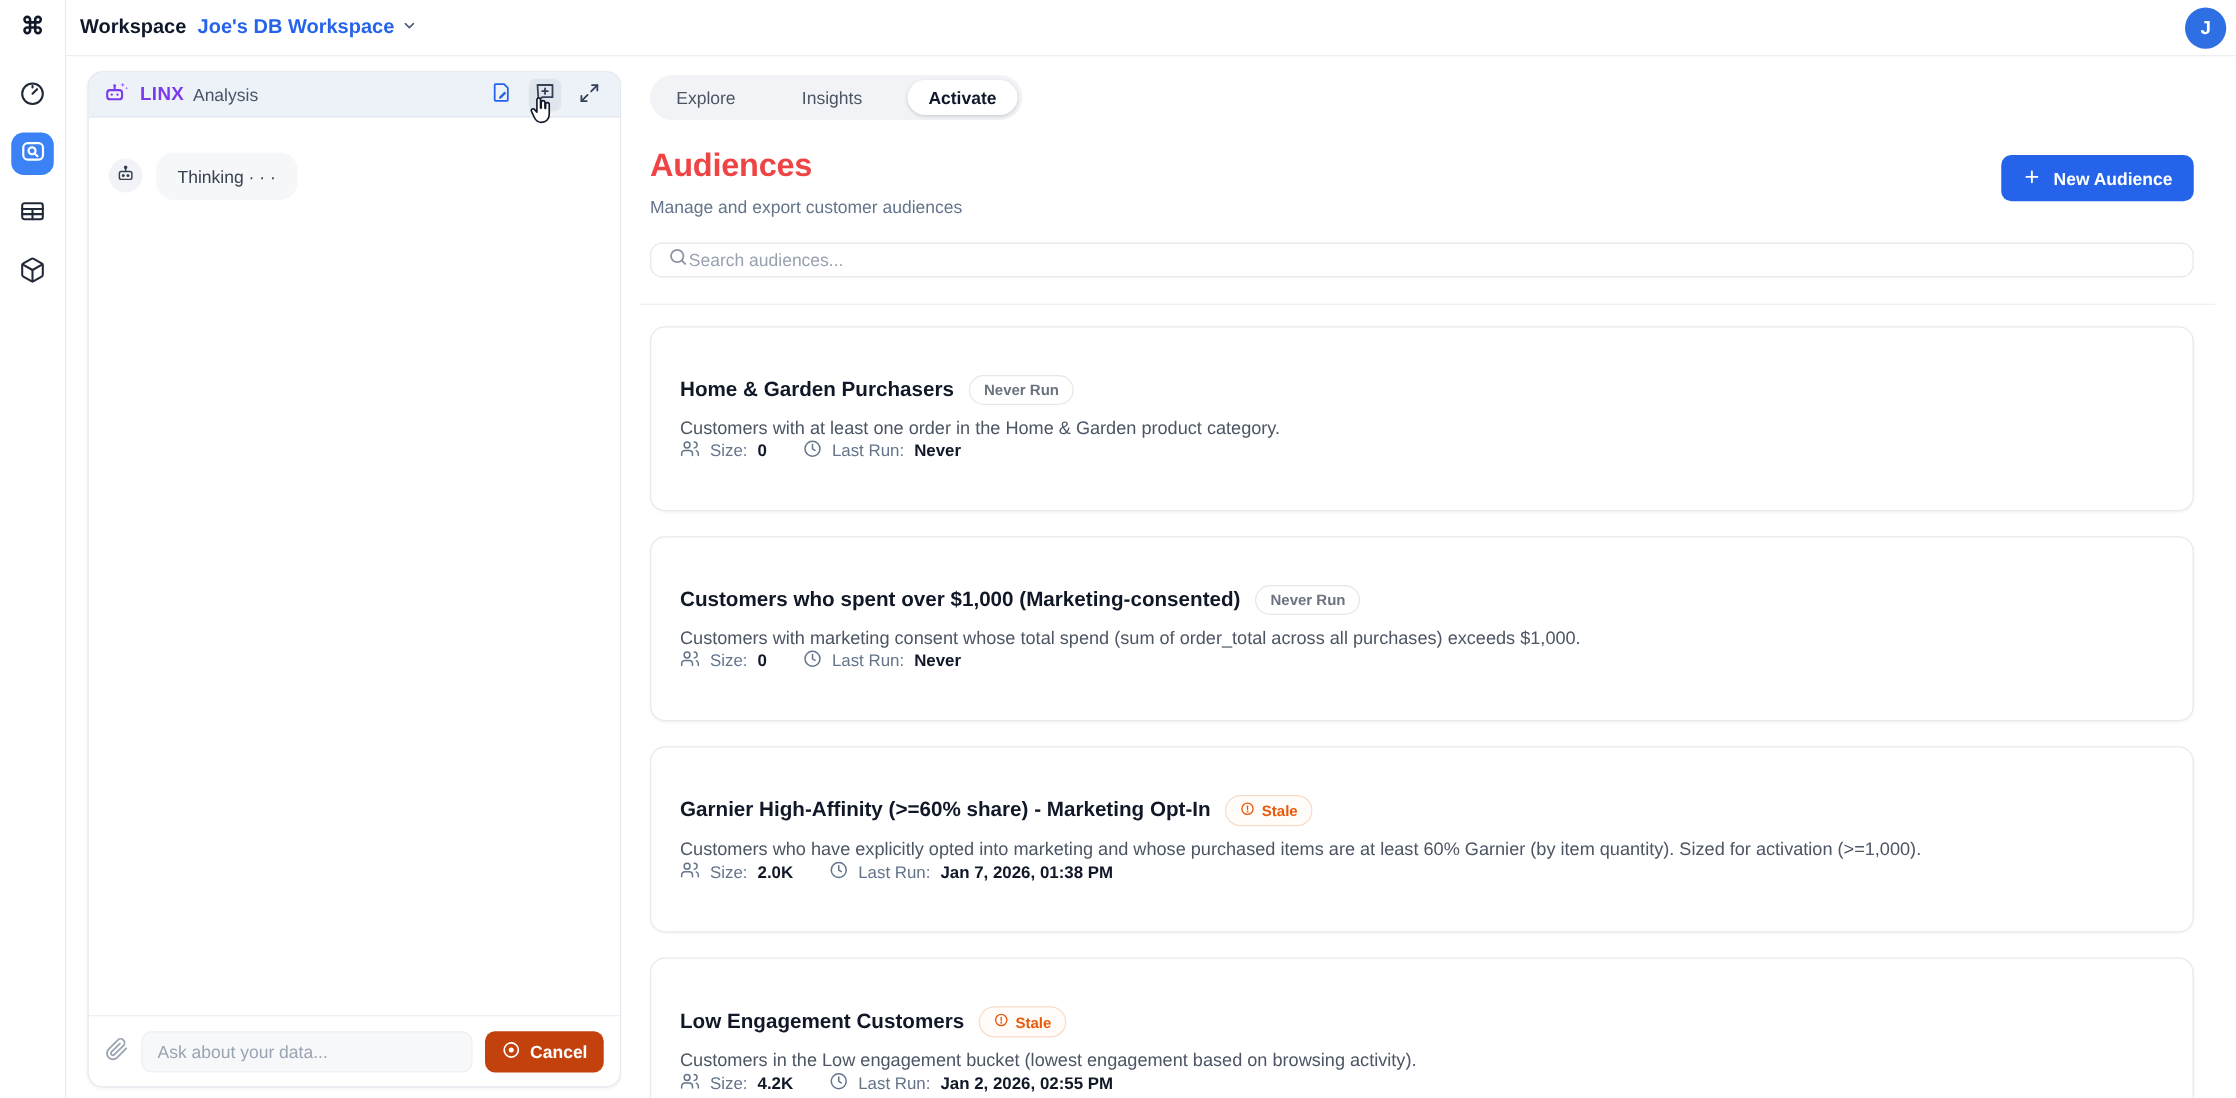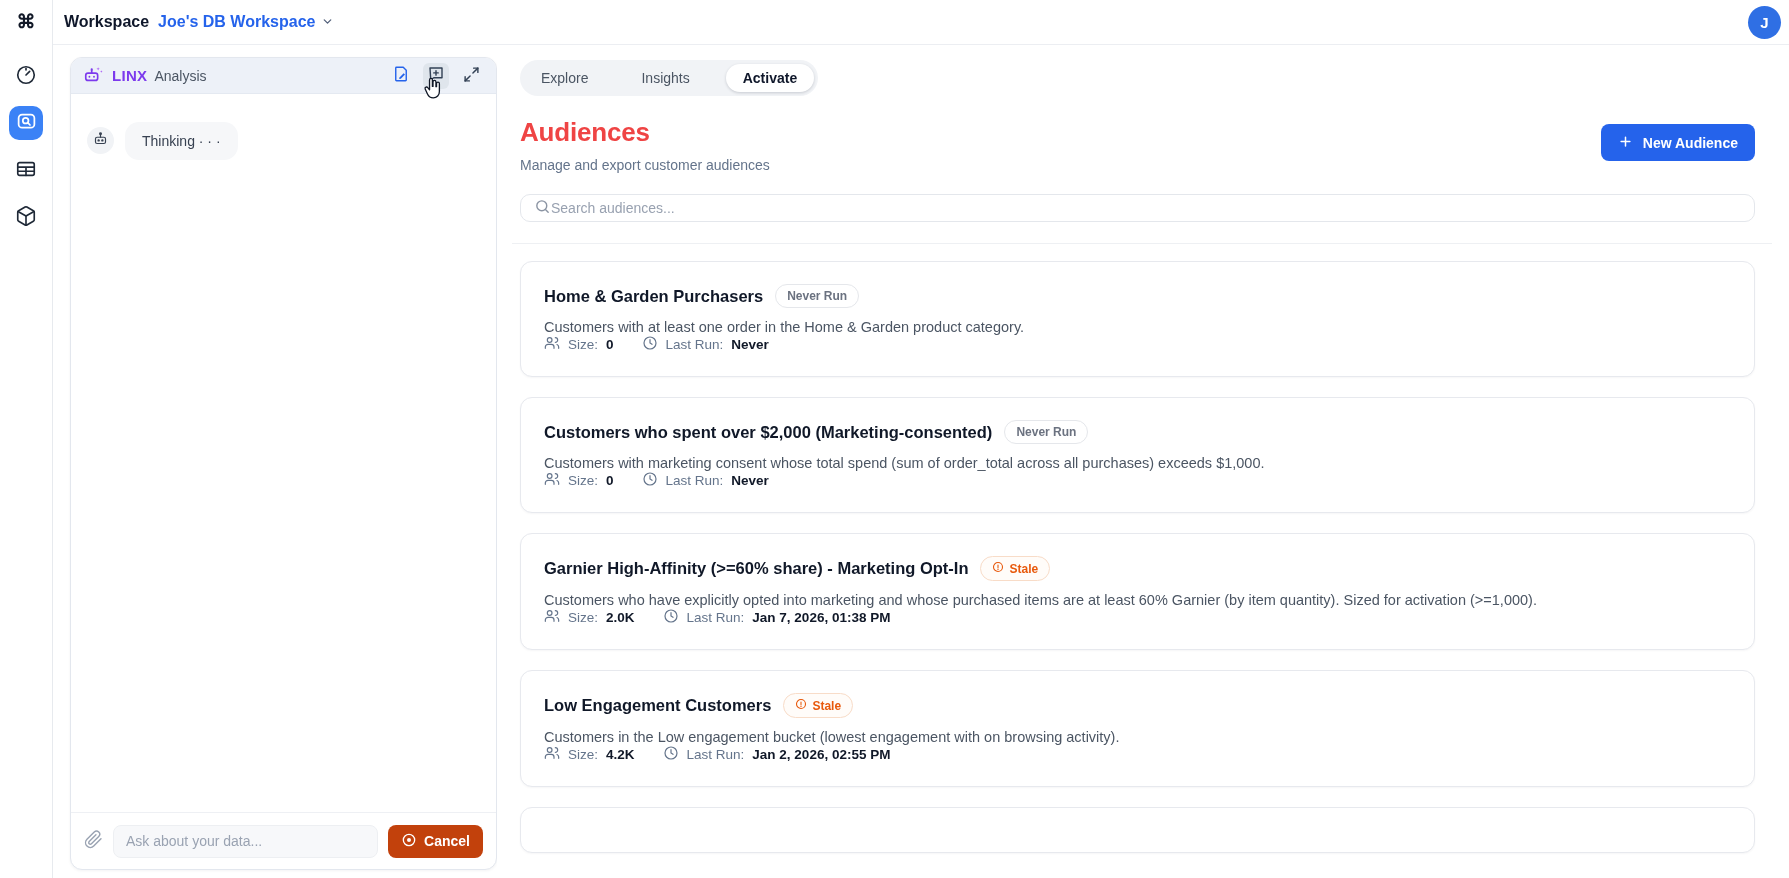--- a/index.html
+++ b/index.html
@@ -70,21 +70,21 @@
                  cursor:pointer; font-family:inherit; }
 
   .search-box { margin-top:21px; height:28px; border:1px solid #e4e7ec; border-radius:10px; background:#fff;
                 display:flex; align-items:center; padding:0 13px; }
   .search-box input { border:none; outline:none; flex:1; font-size:14px; color:#0f172a; font-family:inherit; background:transparent; }
   .search-box input::placeholder { color:#98a1b0; }
   .search-box svg { color:#8b94a3; }
 
   .cards-wrap { margin:21px -17px 0 -8px; border-top:1px solid #eef0f3; padding:17px 17px 0 8px;
                 display:flex; flex-direction:column; gap:20px; }
-  .card { border:1px solid #e7e9ee; border-radius:12px; background:#fff; padding:22px 23px;
+  .card { border:1px solid #e7e9ee; border-radius:12px; background:#fff; padding:38px 23px;
           box-shadow:0 1px 2px rgba(16,24,40,.04); cursor:pointer; }
   .card-title-row { display:flex; align-items:center; gap:12px; }
   .card-title { font-size:16.5px; font-weight:800; color:#101828; }
   .badge { display:inline-flex; align-items:center; gap:5px; font-size:12px; font-weight:600;
            padding:4px 11px; border-radius:999px; border:1px solid #e5e7eb; color:#6b7280; background:#fff; }
   .badge.stale { color:#e8590c; border-color:#f8dcc8; background:#fffcf9; }
   .card-desc { margin-top:11px; font-size:14.5px; color:#4b5563; }
   .card-meta { display:flex; align-items:center; gap:28px; font-size:13.5px; color:#64748b; }
   .meta-item { display:flex; align-items:center; gap:8px; }
   .meta-val { font-weight:700; color:#101828; }
@@ -296,21 +296,21 @@
                   <path d="M12 7v5l3 2"></path>
                 </svg></span>
             <span>Last Run:</span>
             <span class="meta-val">Never</span>
           </span>
         </div>
       </div>
 
       <div class="card">
         <div class="card-title-row">
-          <span class="card-title">Customers who spent over $2,000 (Marketing-consented)</span>
+          <span class="card-title">Customers who spent over $1,000 (Marketing-consented)</span>
           <span class="badge">
             <span>Never Run</span>
           </span>
         </div>
         <div class="card-desc">Customers with marketing consent whose total spend (sum of order_total across all purchases) exceeds $1,000.</div>
         <div class="card-meta">
           <span class="meta-item">
             <span><svg width="16" height="16" viewBox="0 0 24 24" fill="none" stroke="currentColor" stroke-width="1.8" stroke-linecap="round" stroke-linejoin="round">
                   <path d="M15 20v-2a4 4 0 0 0-4-4H6a4 4 0 0 0-4 4v2"></path>
                   <circle cx="8.5" cy="7.5" r="3.5"></circle>
@@ -371,21 +371,21 @@
           <span class="card-title">Low Engagement Customers</span>
           <span class="badge stale">
             <span><svg width="12" height="12" viewBox="0 0 24 24" fill="none" stroke="currentColor" stroke-width="2.2" stroke-linecap="round">
                   <circle cx="12" cy="12" r="9"></circle>
                   <path d="M12 8v5"></path>
                   <circle cx="12" cy="16.5" r="0.5" fill="currentColor"></circle>
                 </svg></span>
             <span>Stale</span>
           </span>
         </div>
-        <div class="card-desc">Customers in the Low engagement bucket (lowest engagement with on browsing activity).</div>
+        <div class="card-desc">Customers in the Low engagement bucket (lowest engagement based on browsing activity).</div>
         <div class="card-meta">
           <span class="meta-item">
             <span><svg width="16" height="16" viewBox="0 0 24 24" fill="none" stroke="currentColor" stroke-width="1.8" stroke-linecap="round" stroke-linejoin="round">
                   <path d="M15 20v-2a4 4 0 0 0-4-4H6a4 4 0 0 0-4 4v2"></path>
                   <circle cx="8.5" cy="7.5" r="3.5"></circle>
                   <path d="M17 4a3.5 3.5 0 0 1 0 7"></path>
                   <path d="M22 20v-2a4 4 0 0 0-2.5-3.7"></path>
                 </svg></span>
             <span>Size:</span>
             <span class="meta-val">4.2K</span>

